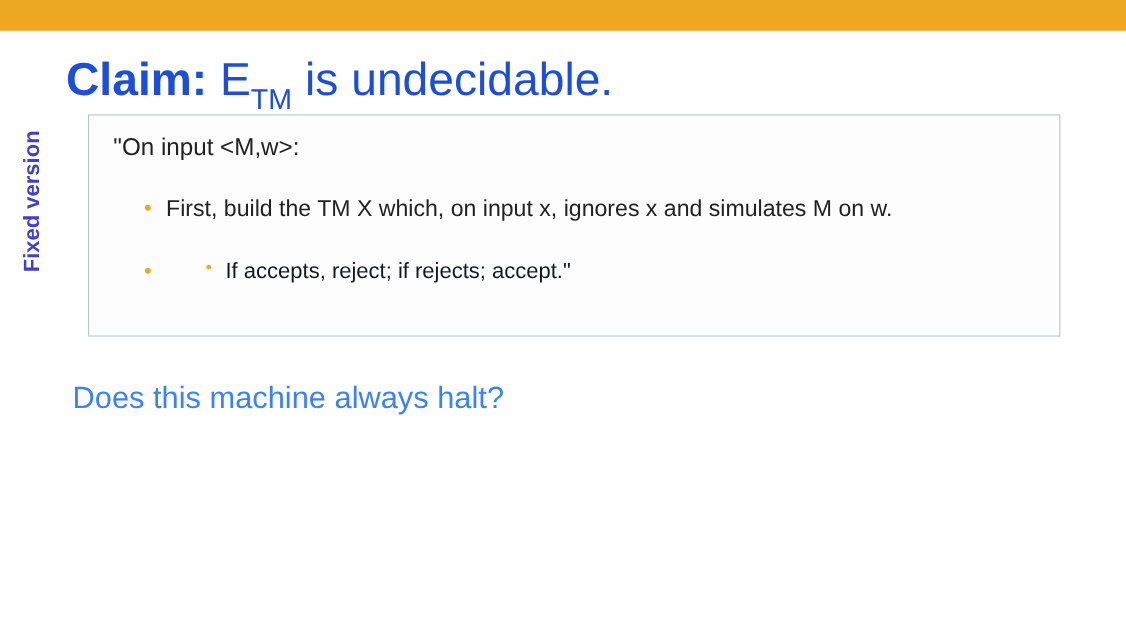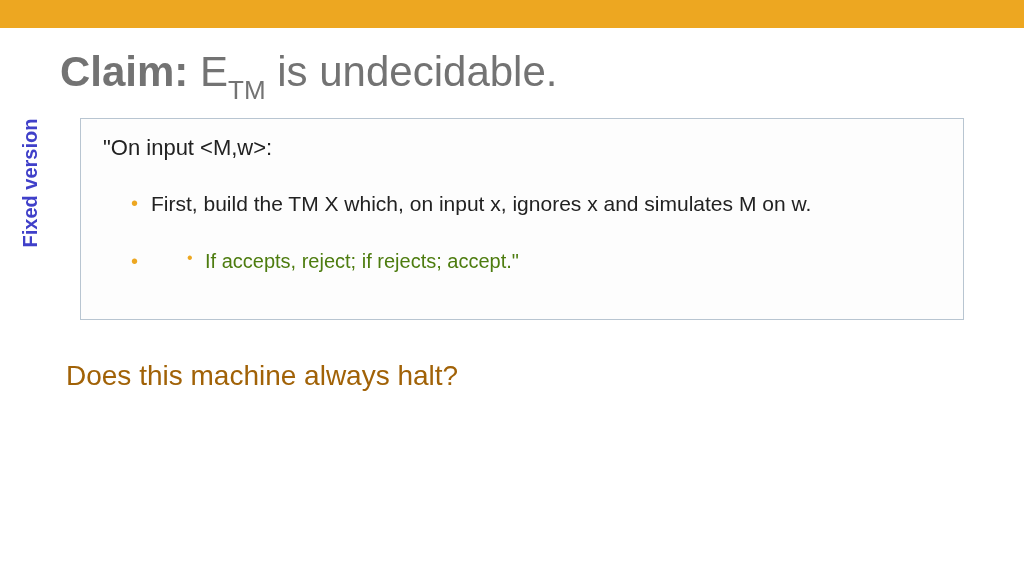--- a/index.html
+++ b/index.html
@@ -15,23 +15,23 @@
       width: 100%;
       height: 28px;
       background: #eda721;
     }
     .slide-content {
       padding: 20px 60px 0 60px;
       position: relative;
     }
     .title {
       font-size: 42px;
-      color: #737373;
+      color: #1d4ed8;
       font-weight: normal;
-      margin-bottom: 16px;
+      margin-bottom: 2px;
     }
     .title .claim {
       font-weight: bold;
     }
     .title .sub {
       font-size: 26px;
       vertical-align: sub;
       position: relative;
       top: 4px;
     }
@@ -78,35 +78,35 @@
       color: #eda721;
       font-size: 20px;
     }
     .nested {
       list-style: none;
       padding-left: 36px;
       margin-top: 10px;
     }
     .nested li {
       font-size: 20px;
-      color: #4d7c0f;
+      color: #0f172a;
       position: relative;
       padding-left: 18px;
       margin-bottom: 10px;
     }
     .nested li::before {
       content: "•";
       position: absolute;
       left: 0;
       color: #eda721;
       font-size: 16px;
     }
     .question {
       font-size: 28px;
-      color: #a16207;
+      color: #3b82f6;
       margin-left: 6px;
     }
   </style>
 </head>
 <body>
 
 <div class="top-bar"></div>
 
 <div class="slide-content">
 

